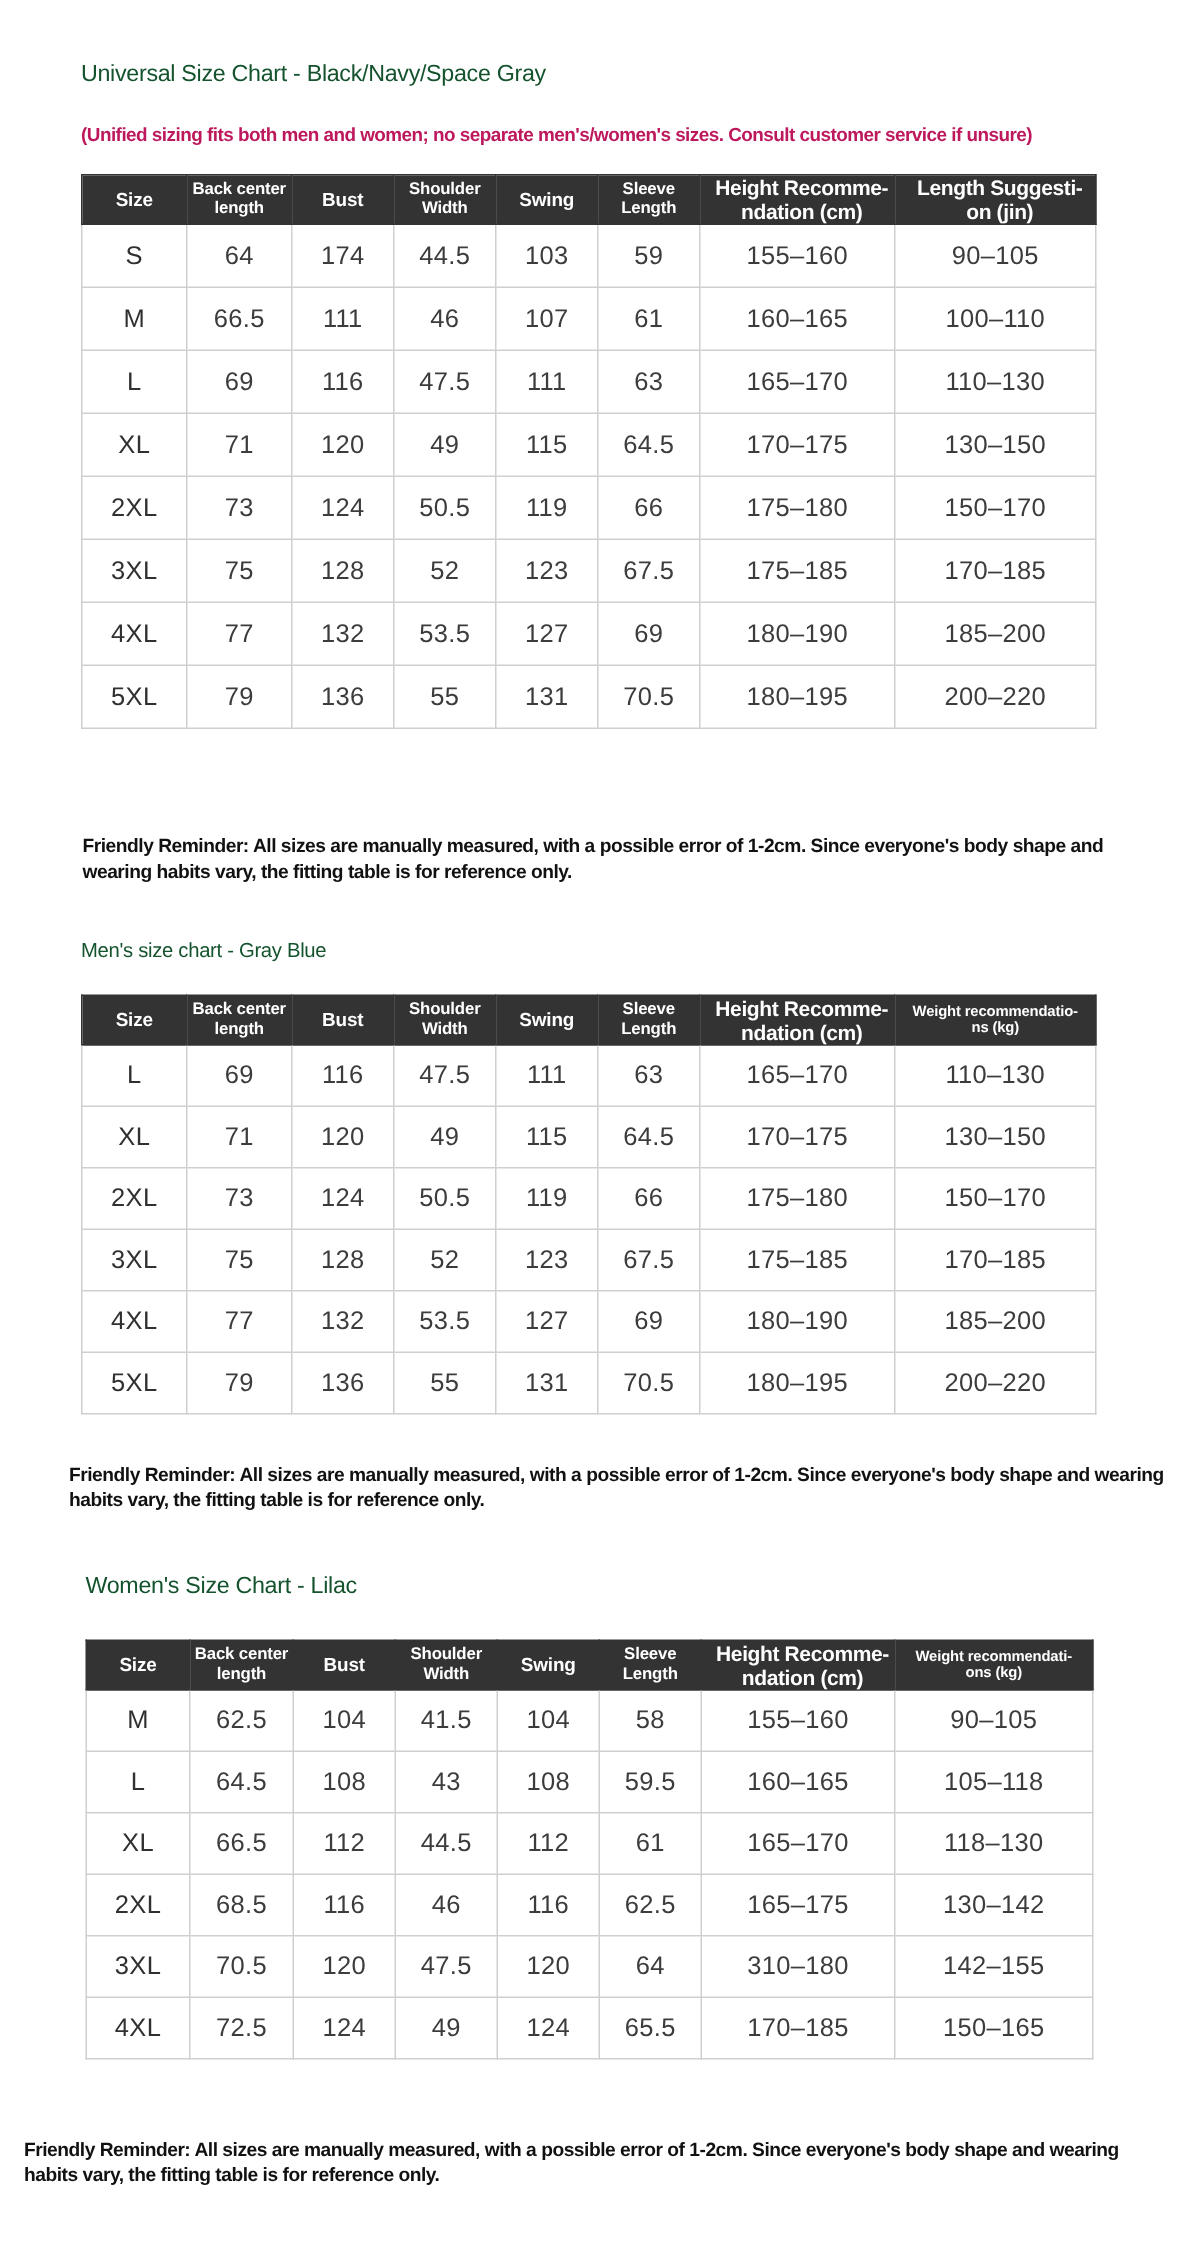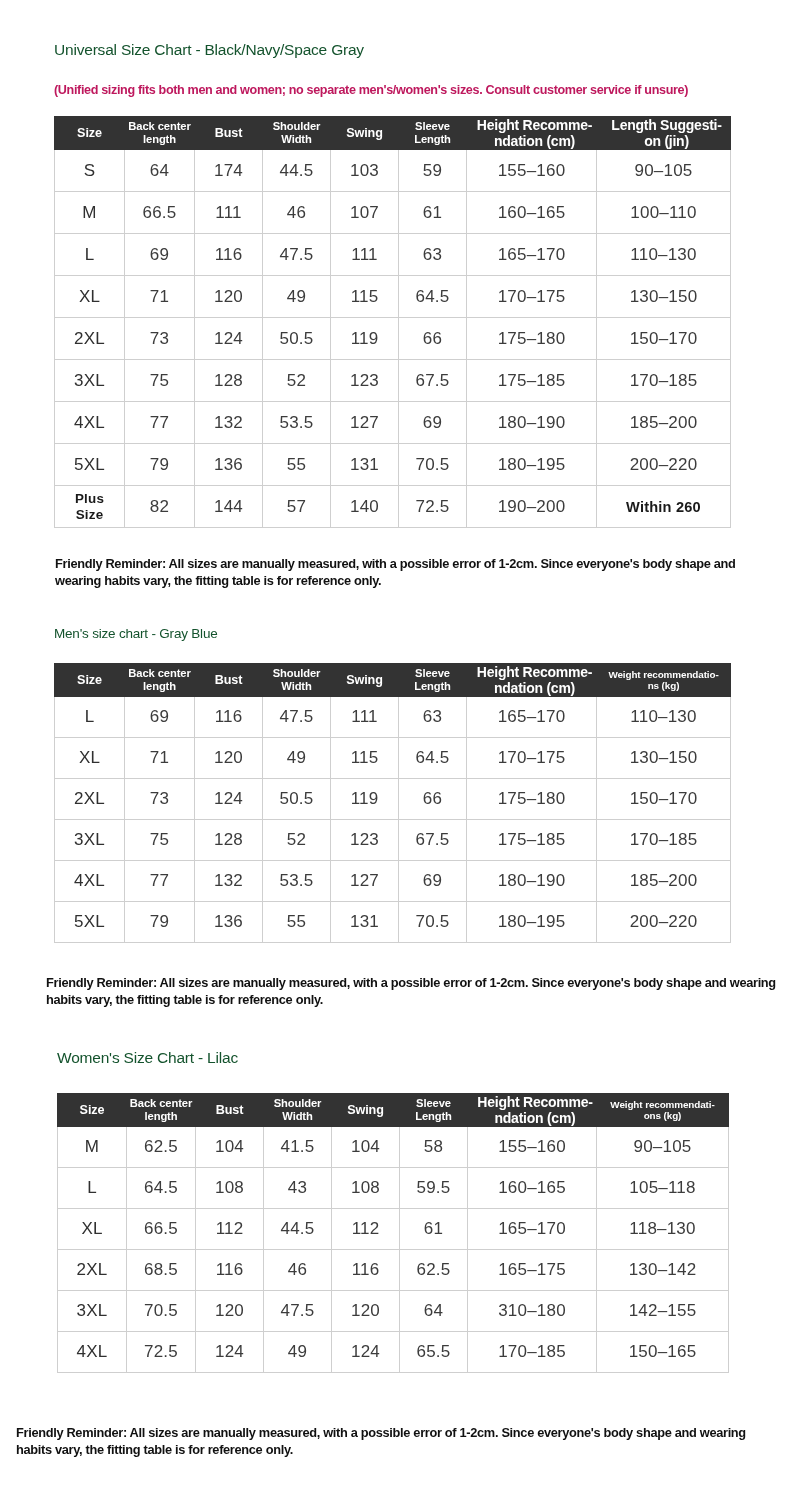--- a/index.html
+++ b/index.html
@@ -219,33 +219,20 @@
         <tr style="height: 42px;">
           <td>5XL</td>
           <td>79</td>
           <td>136</td>
           <td>55</td>
           <td>131</td>
           <td>70.5</td>
           <td>180–195</td>
           <td>200–220</td>
         </tr>
-        <tr style="height: 42px;">
-          <td class="cell-bold">
-            <div>Plus</div>
-            <div>Size</div>
-          </td>
-          <td>82</td>
-          <td>144</td>
-          <td>57</td>
-          <td>140</td>
-          <td>72.5</td>
-          <td>190–200</td>
-          <td class="cell-bold-inline">Within 260</td>
-        </tr>
       </tbody>
   </table>
 
   <div class="reminder" style="left:55px; top:556px; width:718px;">Friendly Reminder: All sizes are manually measured, with a possible error of 1-2cm. Since everyone's body shape and wearing habits vary, the fitting table is for reference only.</div>
 
   <div class="section-title title-small" style="left:54px; top:626px;text-align:right;">Men's size chart - Gray Blue</div>
 
   <table class="sz-table" id="table-2" style="left:54px; top:663px; width:676px;">
     <colgroup>
       <col style="width:70px">

